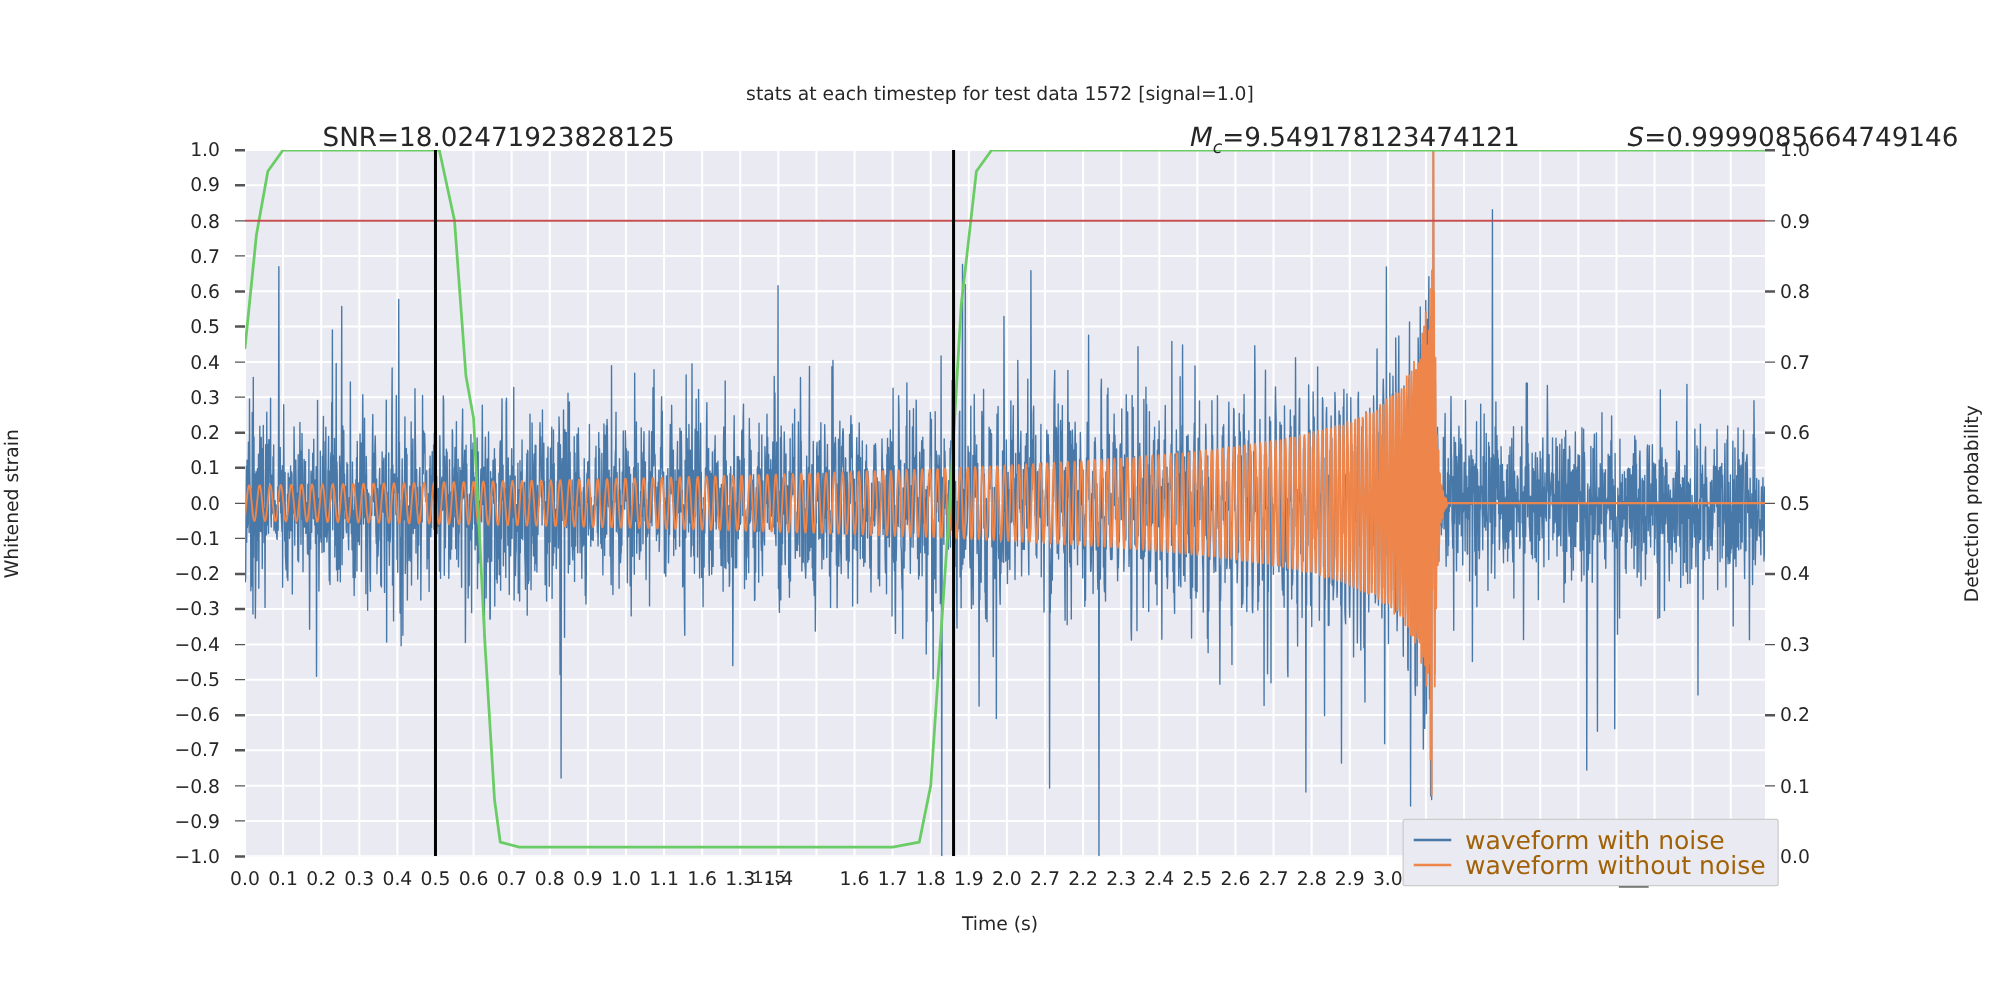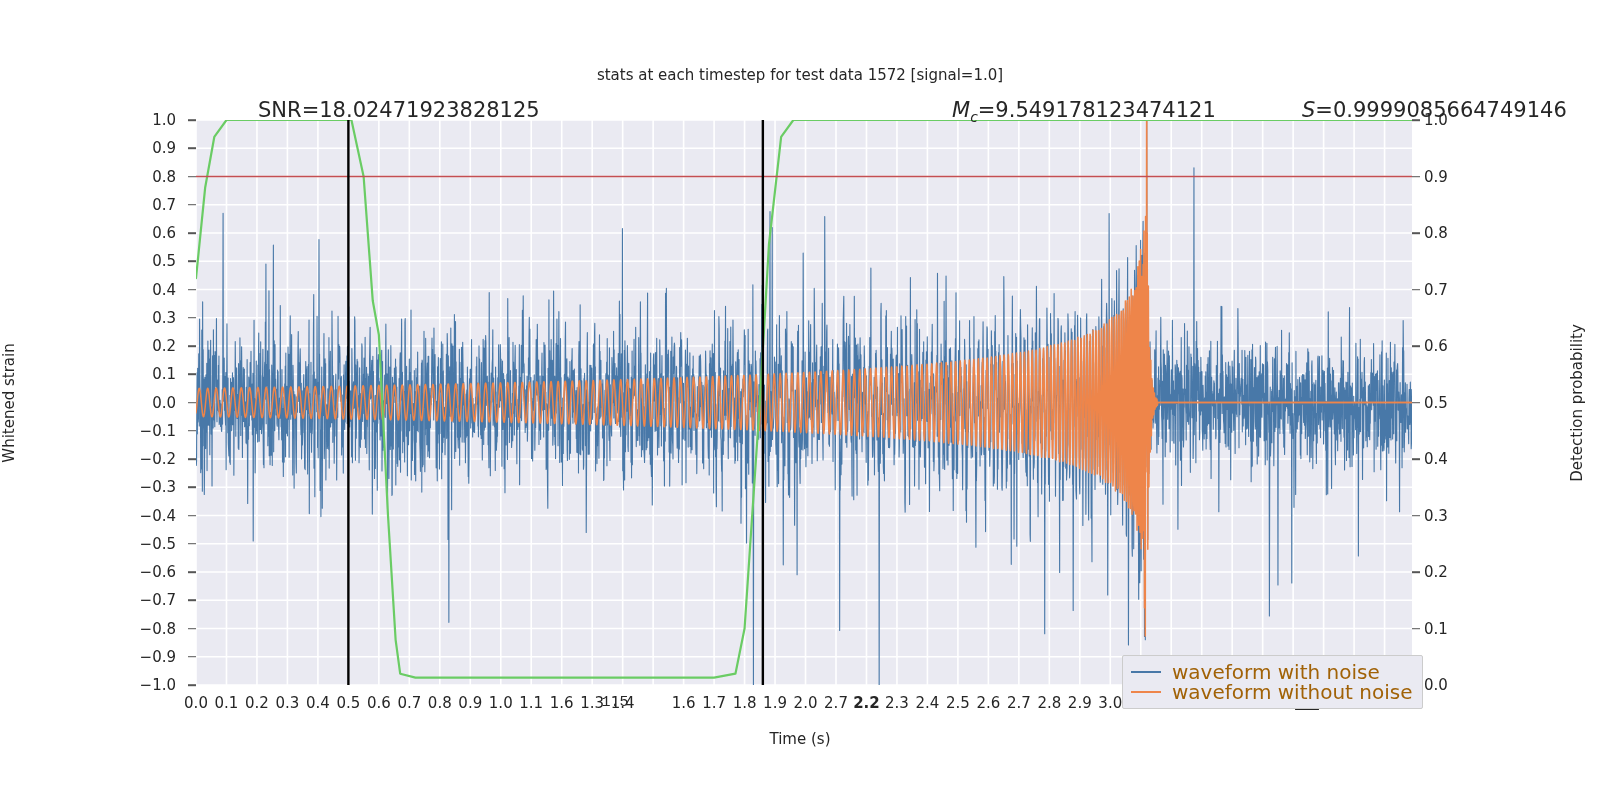--- a/index.html
+++ b/index.html
@@ -236,21 +236,21 @@
       <div class="xtick" style="left: 561.714px;">1.6</div>
       <div class="xtick" style="left: 592.19px;">1.3</div>
       <div class="xtick" style="left: 622.667px;">1.4</div>
       <div class="xtick" style="left: 615px; font-family: Liberation Mono, monospace;">1.5</div>
       <div class="xtick" style="left: 683.619px;">1.6</div>
       <div class="xtick" style="left: 714.095px;">1.7</div>
       <div class="xtick" style="left: 744.571px;">1.8</div>
       <div class="xtick" style="left: 775.048px;">1.9</div>
       <div class="xtick" style="left: 805.524px;">2.0</div>
       <div class="xtick" style="left: 836px;">2.7</div>
-      <div class="xtick" style="left: 866.476px; font-weight: bold;">2.2</div>
+      <div class="xtick" style="left: 866.476px;">2.2</div>
       <div class="xtick" style="left: 896.952px; text-align: right;">2.3</div>
       <div class="xtick" style="left: 927.429px;">2.4</div>
       <div class="xtick" style="left: 957.905px;">2.5</div>
       <div class="xtick" style="left: 988.381px;">2.6</div>
       <div class="xtick" style="left: 1018.86px;">2.7</div>
       <div class="xtick" style="left: 1049.33px;">2.8</div>
       <div class="xtick" style="left: 1079.81px;">2.9</div>
       <div class="xtick" style="left: 1110.29px;">3.0</div>
       <div class="xtick" style="left: 1140.76px;">3.1</div>
       <div class="xtick" style="left: 1171.24px;">3.2</div>

